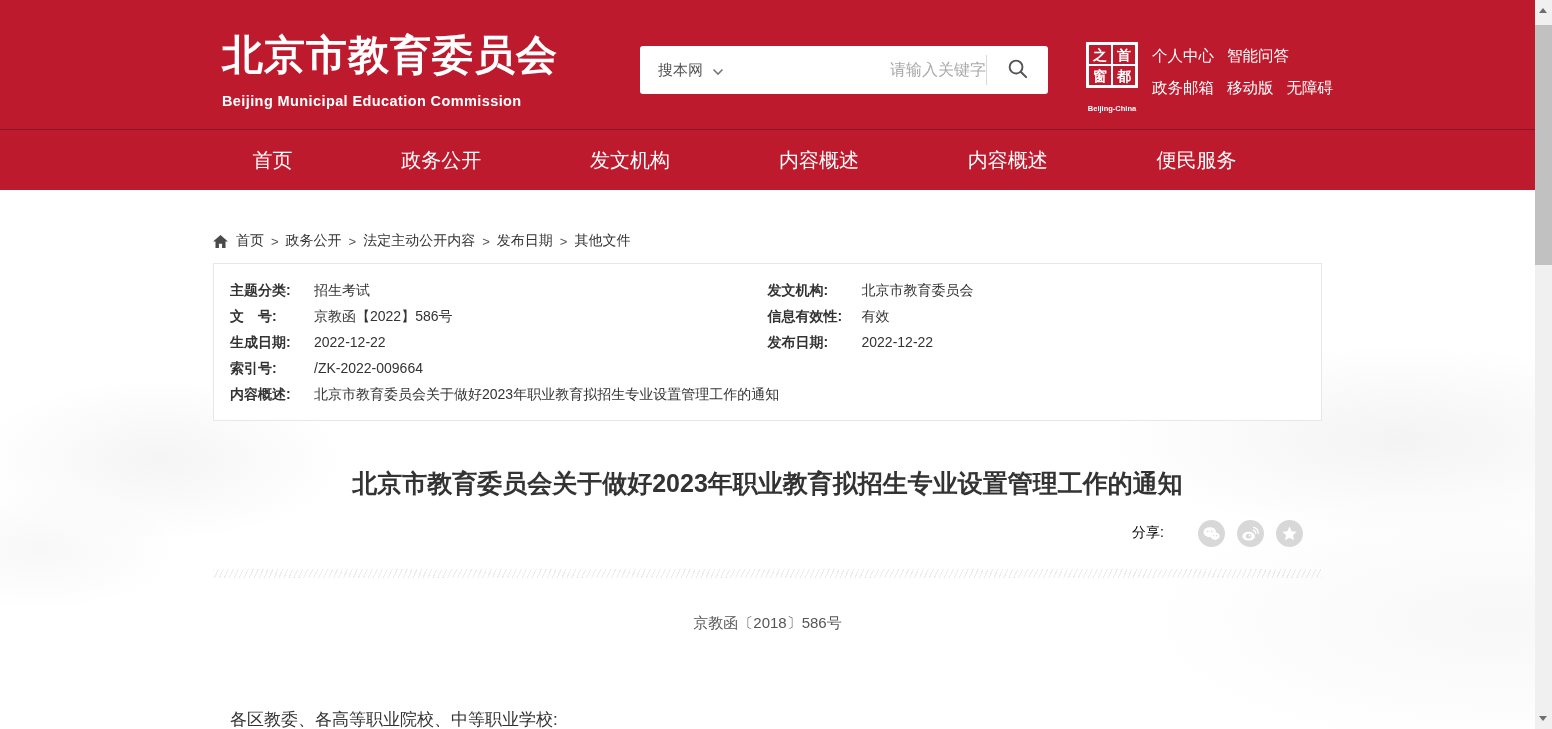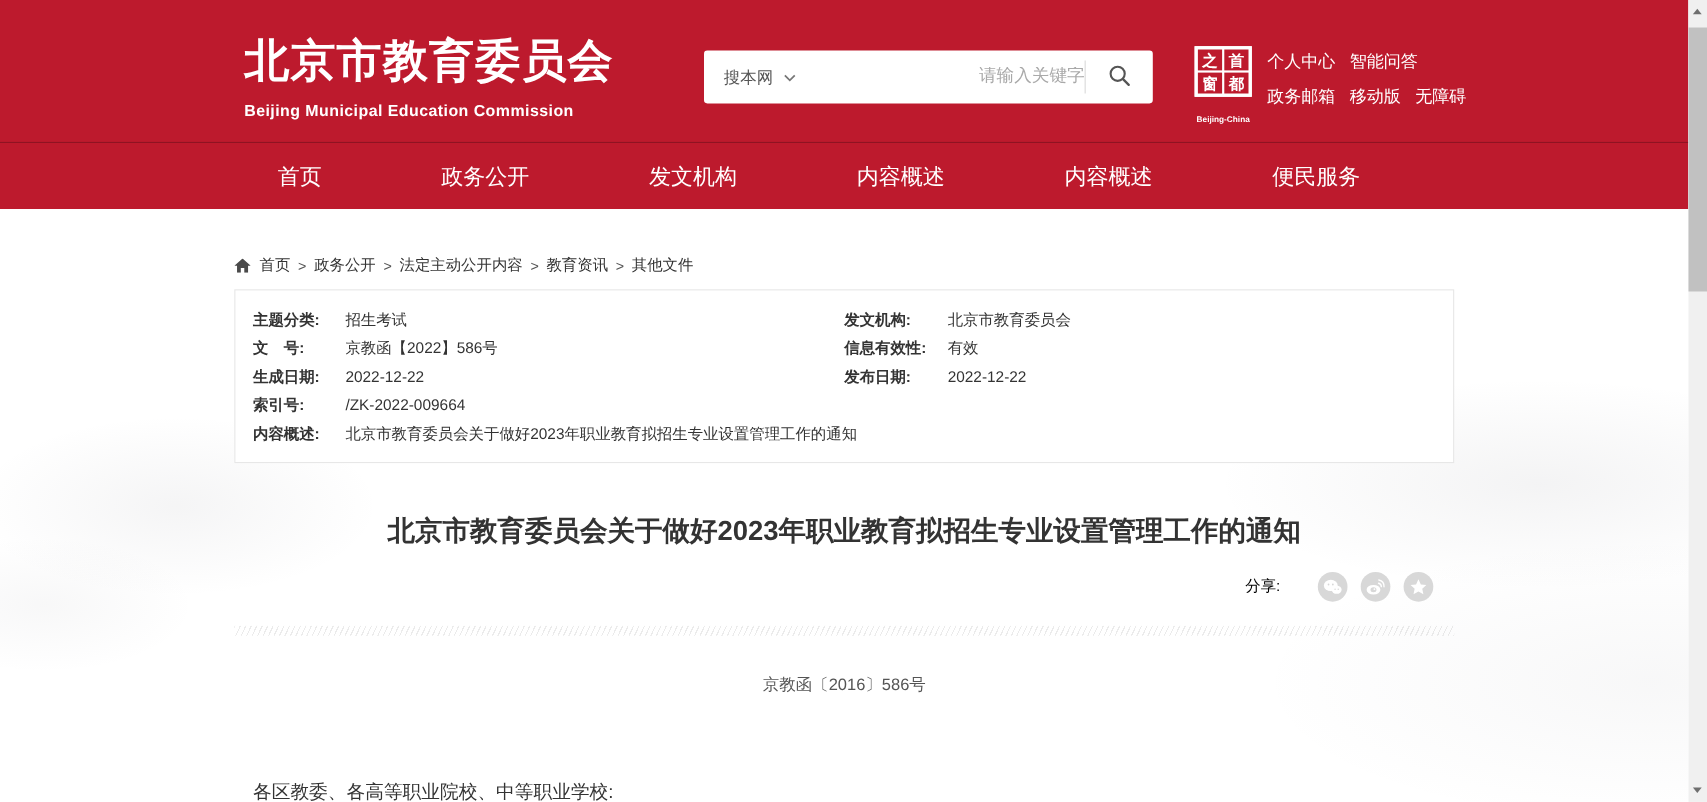--- a/index.html
+++ b/index.html
@@ -149,21 +149,21 @@
         <svg width="15" height="13" viewBox="0 0 16 14">
             <path d="M8 0 L16 7 H13.4 V14 H9.7 V9.4 H6.3 V14 H2.6 V7 H0 Z" fill="#4a4a4a"></path>
           </svg>
       </span>
       <a href="#">首页</a>
       <span class="sep">&gt;</span>
       <a href="#">政务公开</a>
       <span class="sep">&gt;</span>
       <a href="#">法定主动公开内容</a>
       <span class="sep">&gt;</span>
-      <a href="#">教育资讯</a>
+      <a href="#">发布日期</a>
       <span class="sep">&gt;</span>
       <a href="#">其他文件</a>
     </div>
 
     <div class="meta-box">
       <div class="meta-col left">
         <div class="meta-row">
           <span class="meta-label">主题分类:</span><span class="meta-value">招生考试</span>
         </div>
         <div class="meta-row">
@@ -217,21 +217,21 @@
       </span>
       <span class="share-ic">
         <svg width="15" height="15" viewBox="0 0 20 20">
           <path d="M10 0.8 L12.9 7.1 L19.6 7.8 L14.6 12.3 L16 19 L10 15.5 L4 19 L5.4 12.3 L0.4 7.8 L7.1 7.1 Z" fill="#fff"></path>
         </svg>
       </span>
     </div>
 
     <div class="hatch-divider"></div>
 
-    <div class="doc-number">京教函〔2016〕586号</div>
+    <div class="doc-number">京教函〔2018〕586号</div>
 
     <div class="salutation">各区教委、各高等职业院校、中等职业学校:</div>
 
   </main>
 </div>
 
 <div class="scrollbar">
   <div class="sb-up"></div>
   <div class="sb-thumb"></div>
   <div class="sb-down"></div>

